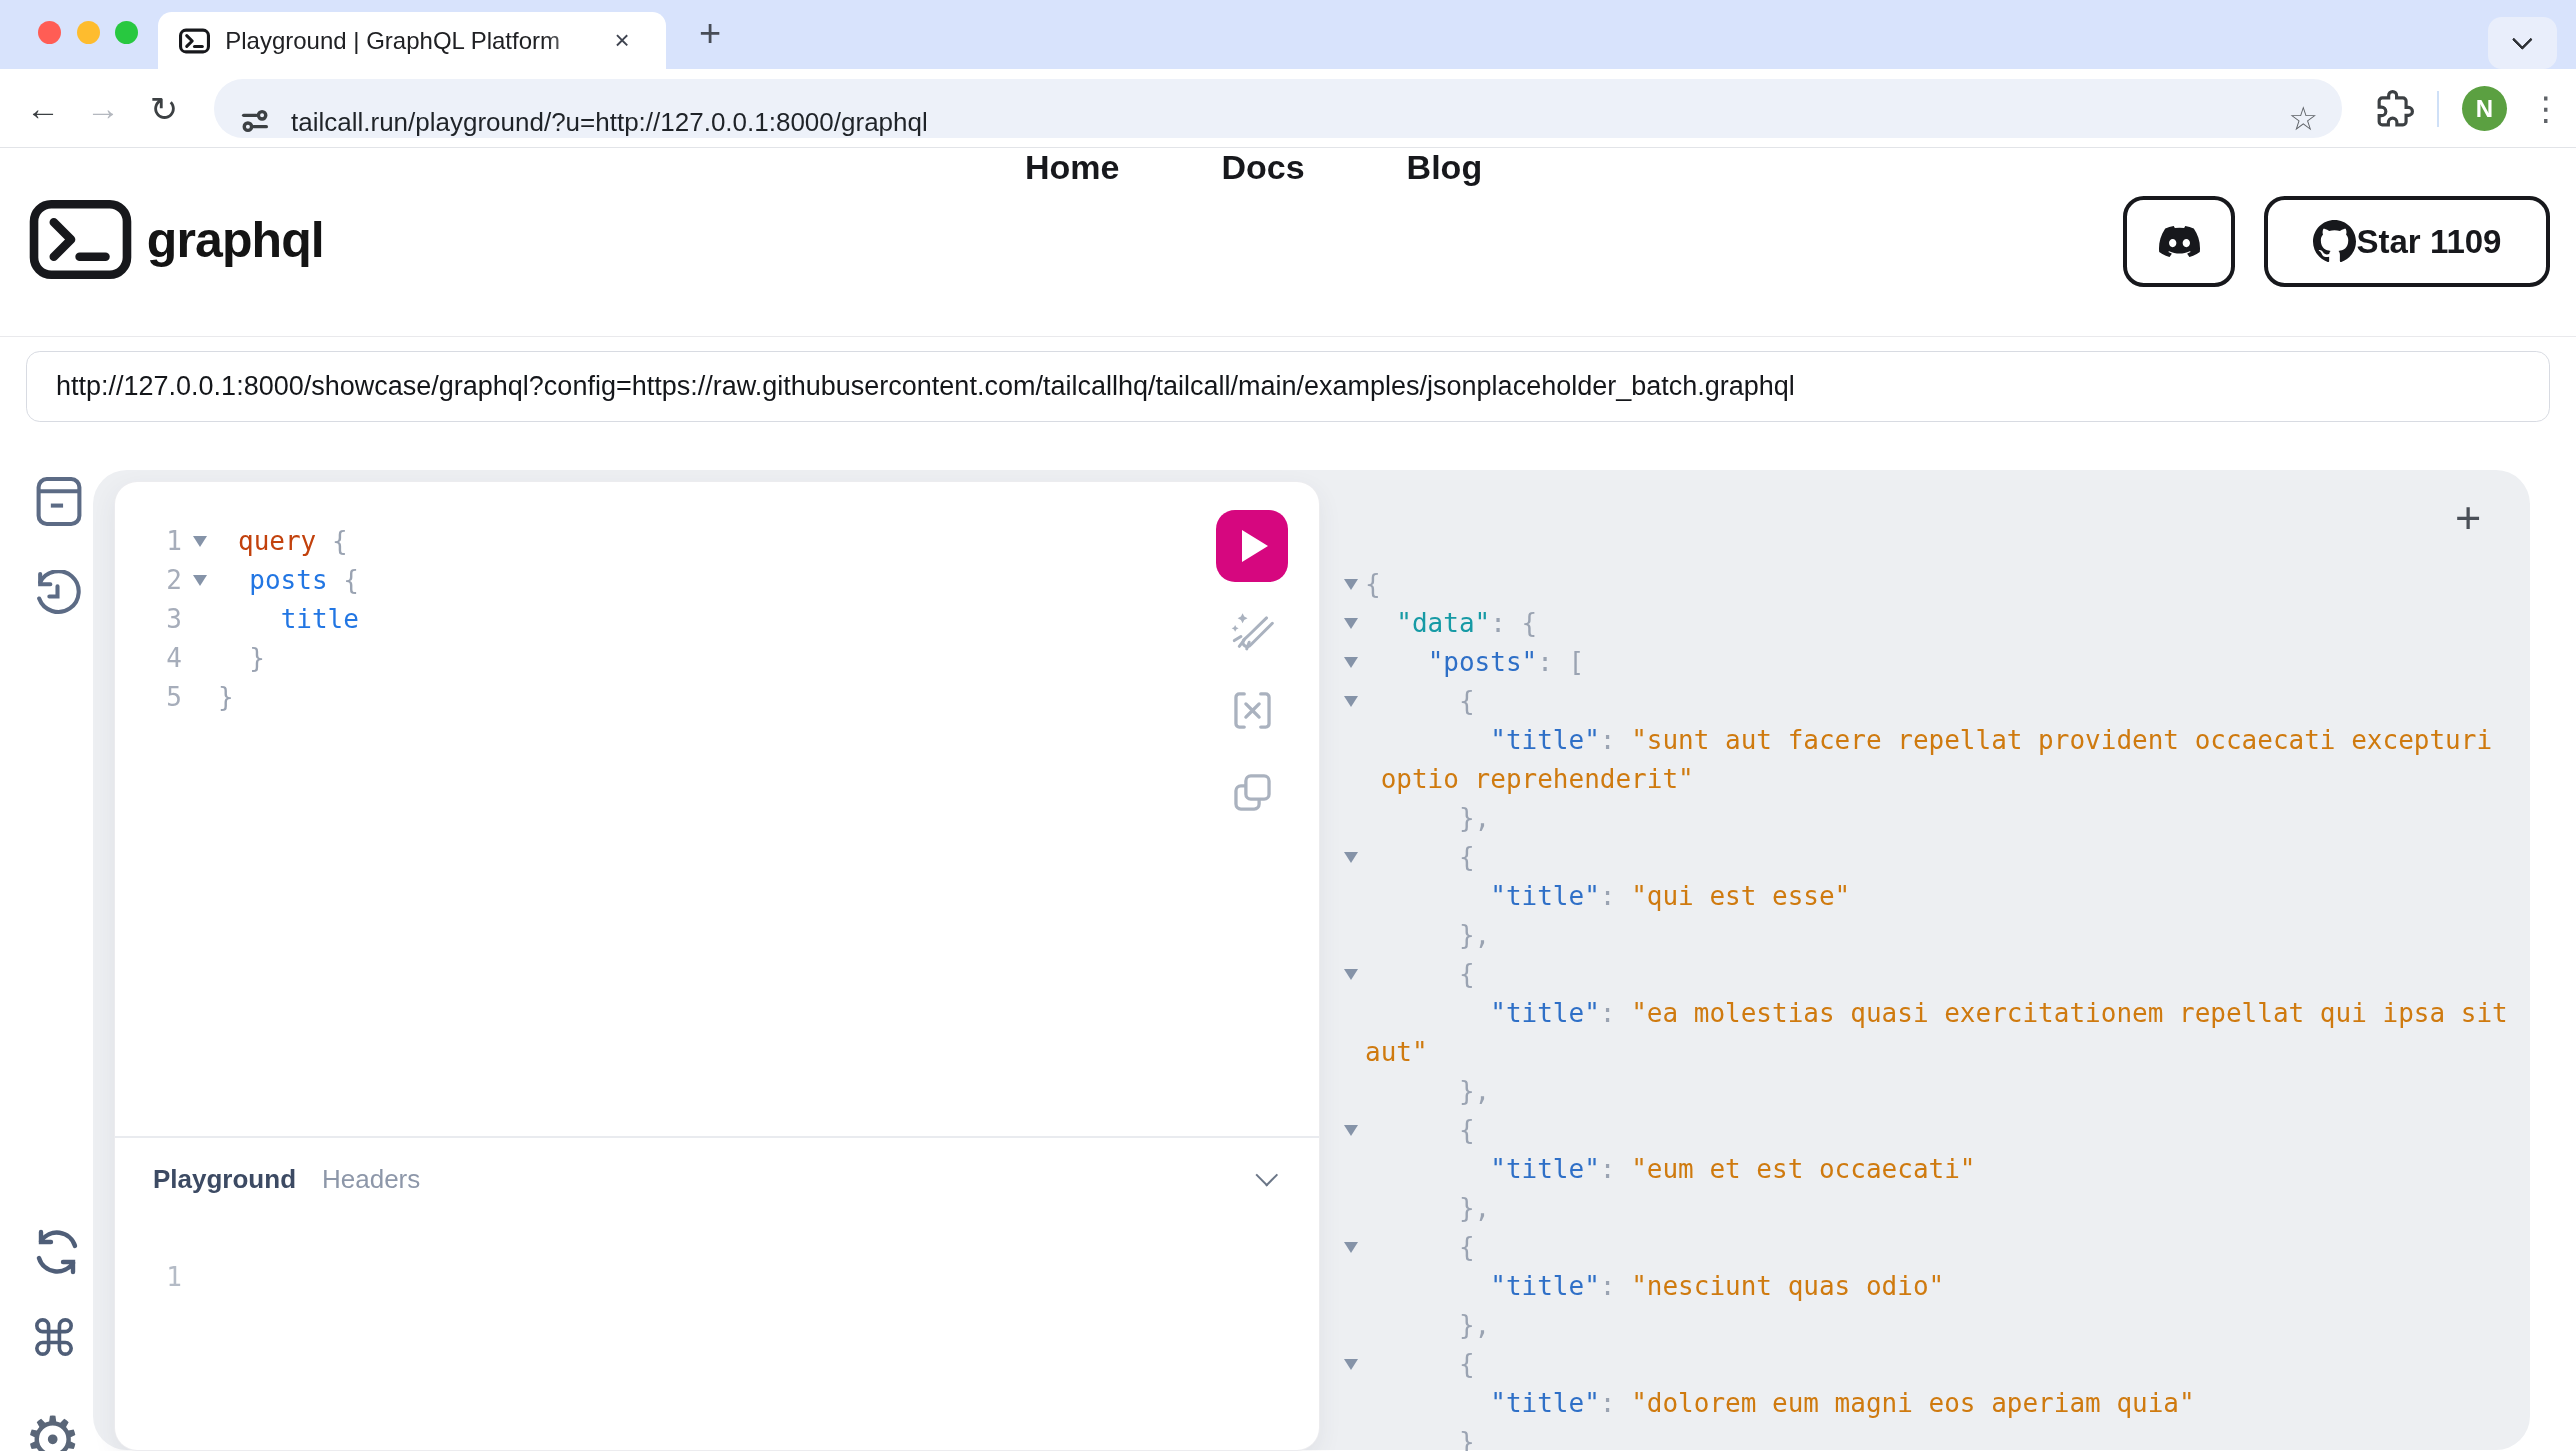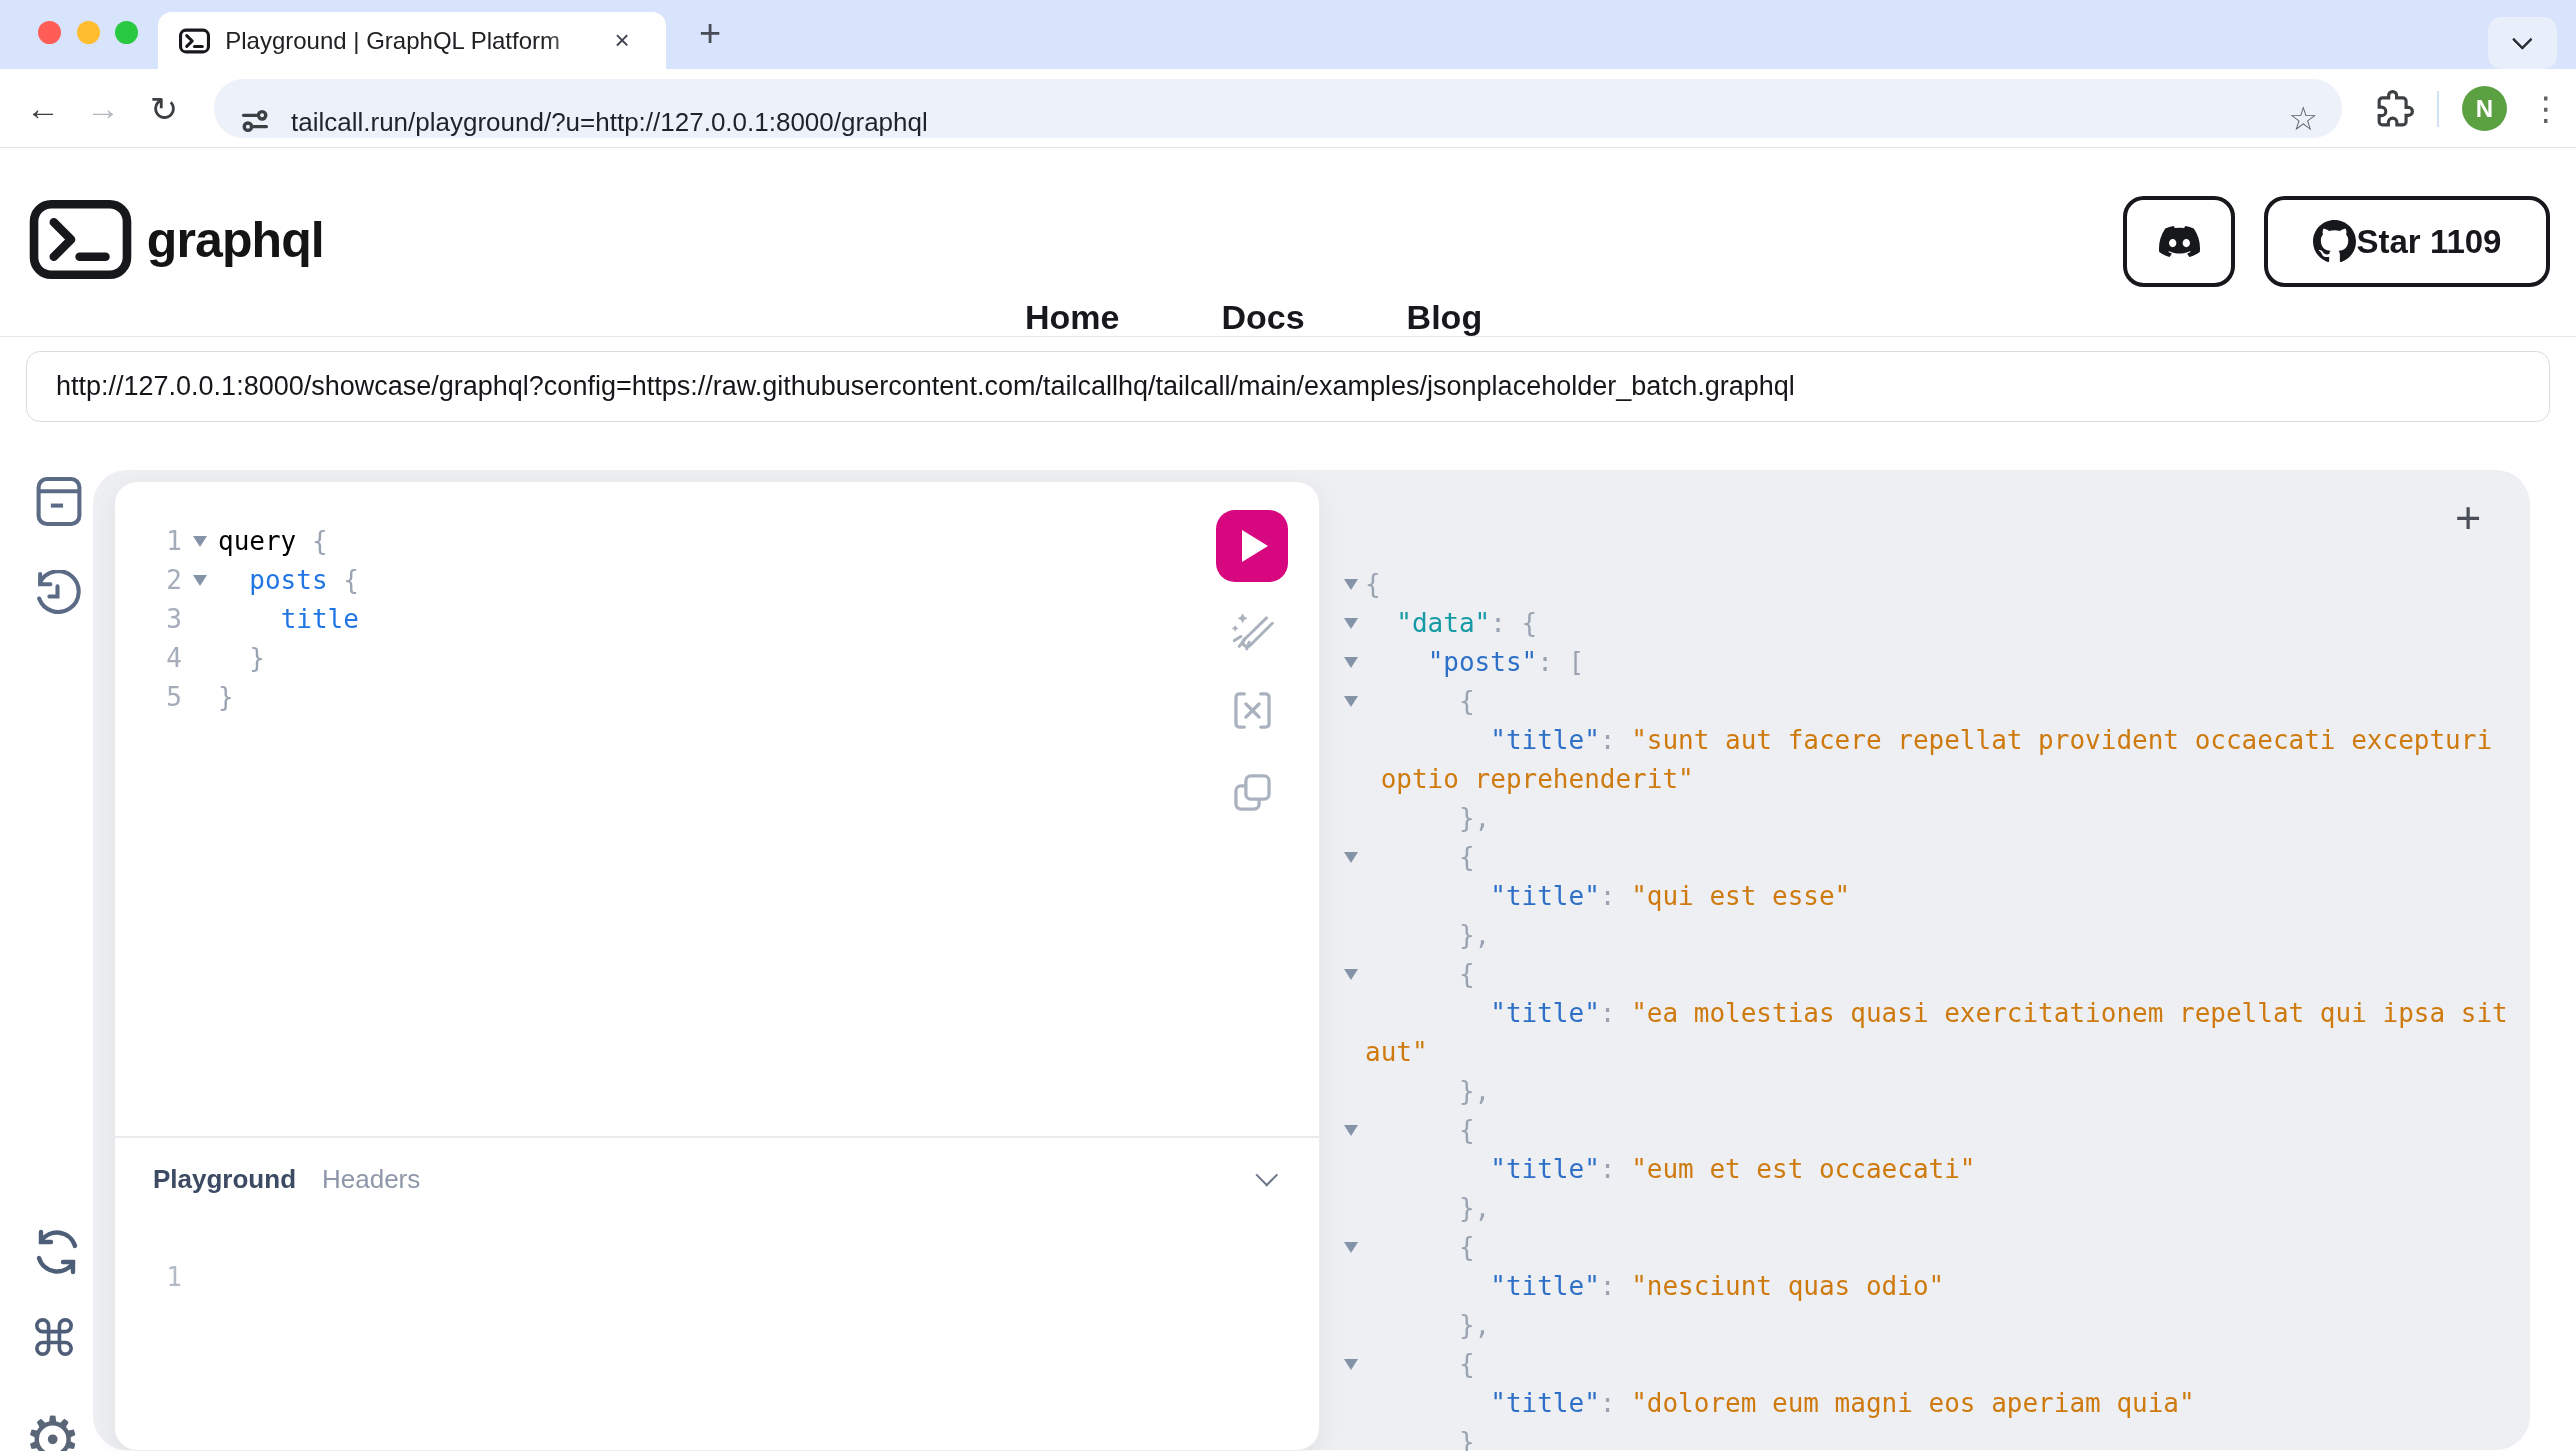--- a/index.html
+++ b/index.html
@@ -36,21 +36,21 @@
   .divider-v { width:2.6px; height:36px; background:#cfe0f7; }
   .avatar { width:45px; height:45px; border-radius:50%; background:#5ba041; color:#fff; font-size:24px;
     font-weight:700; display:flex; align-items:center; justify-content:center; }
   .kebab { font-size:33px; color:#5f6368; }
 
   
   .site-header { position:absolute; left:0; top:148px; width:2576px; height:189px; background:#fff;
     border-bottom:1.7px solid #e9e9ec; }
   .logo { position:absolute; left:28px; top:50px; display:flex; align-items:center; gap:13.8px; }
   .brand { font-size:50px; font-weight:800; color:#141414; letter-spacing:-0.9px; }
-  .mainnav { position:absolute; left:1025px; top:0; height:189px; display:flex; align-items:flex-end; gap:102px; }
+  .mainnav { position:absolute; left:1025px; top:0; height:189px; display:flex; align-items:flex-start; gap:102px; }
   .navlink { font-size:34px; font-weight:700; color:#17181c; cursor:pointer; }
   .hdr-btns { position:absolute; right:26px; top:48px; display:flex; gap:29px; }
   .hdr-btn { border:4.3px solid #17181c; border-radius:20.7px; height:91px; background:#fff;
     display:flex; align-items:center; justify-content:center; cursor:pointer; }
   .discord-btn { width:112px; }
   .star-btn { width:286px; gap:1px; }
   .star-label { font-size:33px; font-weight:700; color:#17181c; }
 
   
   .endpoint { position:absolute; left:26px; top:351px; width:2524px; height:71px; border:1.7px solid #d8dbe2;
@@ -69,21 +69,21 @@
     border-radius:22.4px; box-shadow:0 0 0 0.9px #ececef, 0 8.6px 24px rgba(60,70,90,0.08); }
 
   .codearea { font-family:"DejaVu Sans Mono", monospace; font-size:26px; line-height:39px; }
   .crow { display:flex; height:39px; white-space:pre; }
   .q-ln { width:67px; text-align:right; color:#a6adba; }
   .q-fold { width:36px; display:flex; justify-content:center; align-items:center; }
   .r-fold { width:29px; display:flex; justify-content:center; align-items:center; }
   .tri { width:0; height:0; border-left:7.7px solid transparent; border-right:7.7px solid transparent;
     border-top:11.2px solid #8593a8; display:inline-block; }
   .code { white-space:pre; }
-  .seg-kw { color:#000000; }
+  .seg-kw { color:#c2410c;margin-left:20px; }
   .seg-name { color:#2276e3; }
   .seg-key { color:#2e6fc7; }
   .seg-prop { color:#169aa5; }
   .seg-str { color:#cf7a0f; }
   .seg-punct { color:#9aa3b2; }
 
   #query-lines { position:absolute; left:115px; top:522px; width:1068px; }
   #response-lines { position:absolute; left:1336px; top:565px; width:1188px; }
 
   .run-btn { position:absolute; left:1216px; top:510px; width:72px; height:72px; background:#d6077f;

